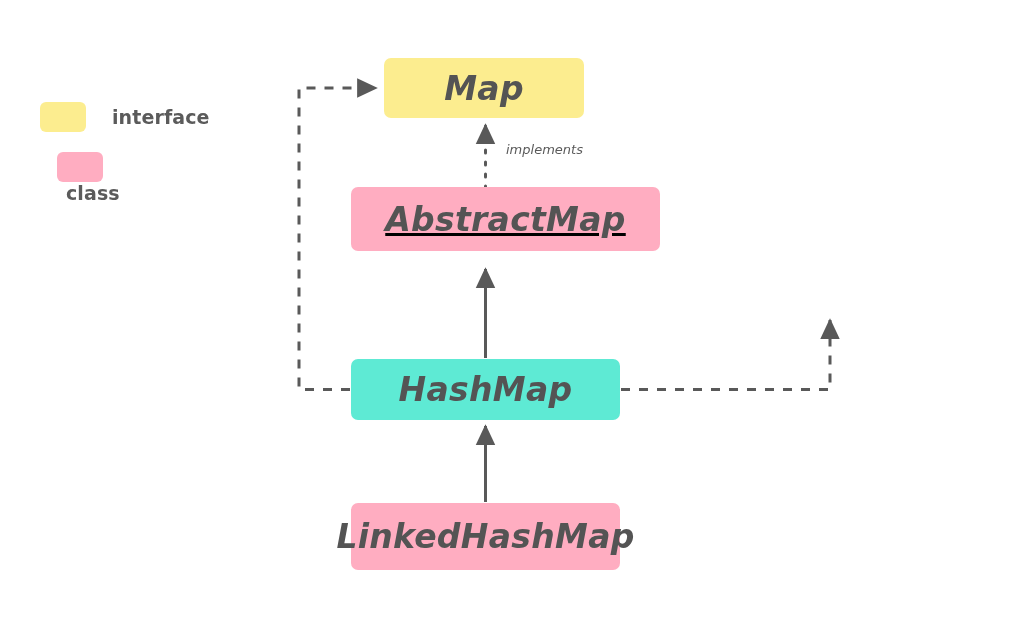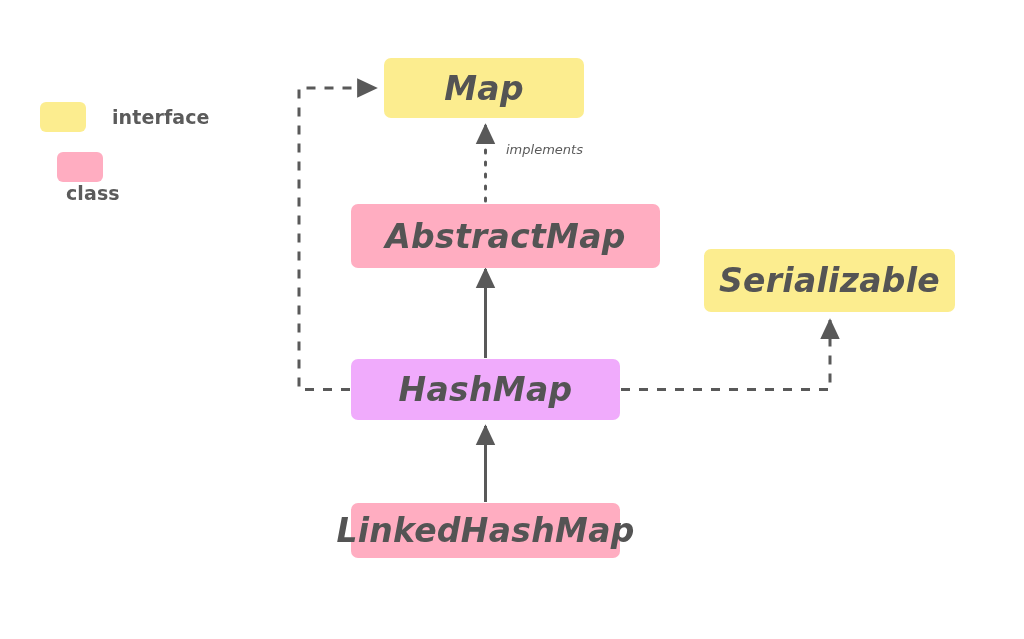--- a/index.html
+++ b/index.html
@@ -62,27 +62,27 @@
     font-style: italic;
     font-weight: bold;
     color: #545454;
     letter-spacing: 0.3px;
     white-space: nowrap;
   }
   #box-map {
     left: 384px; top: 58px; width: 200px; height: 60px;
   }
   #box-abstractmap {
-    left: 351px; top: 204px; width: 309px; height: 64px;
+    left: 351px; top: 187px; width: 309px; height: 64px; text-decoration: underline;
   }
   #box-hashmap {
     left: 351px; top: 359px; width: 269px; height: 61px;
   }
   #box-linkedhashmap {
-    left: 351px; top: 503px; width: 269px; height: 55px;
+    left: 351px; top: 503px; width: 269px; height: 67px;
   }
   #box-serializable {
     left: 704px; top: 249px; width: 251px; height: 63px;
   }
   
   #edge-layer {
     position: absolute;
     left: 0; top: 0;
     width: 1024px;
     height: 639px;
@@ -147,27 +147,24 @@
   </svg>
 
   <div class="node-box" id="box-map" style="background:#fced8f;">
     <span class="node-label">Map</span>
   </div>
 
   <div class="node-box" id="box-abstractmap" style="background:#ffadc1;">
     <span class="node-label">AbstractMap</span>
   </div>
 
-  <div class="node-box" id="box-hashmap" style="background:#f0abfc;">
+  <div class="node-box" id="box-hashmap" style="background:#5eead4;">
     <span class="node-label">HashMap</span>
   </div>
 
   <div class="node-box" id="box-linkedhashmap" style="background:#ffadc1;">
     <span class="node-label">LinkedHashMap</span>
   </div>
 
-  <div class="node-box" id="box-serializable" style="background:#fced8f;">
-    <span class="node-label">Serializable</span>
-  </div>
 
   <div id="label-implements">implements</div>
 
 </div>
 
 </body></html>

